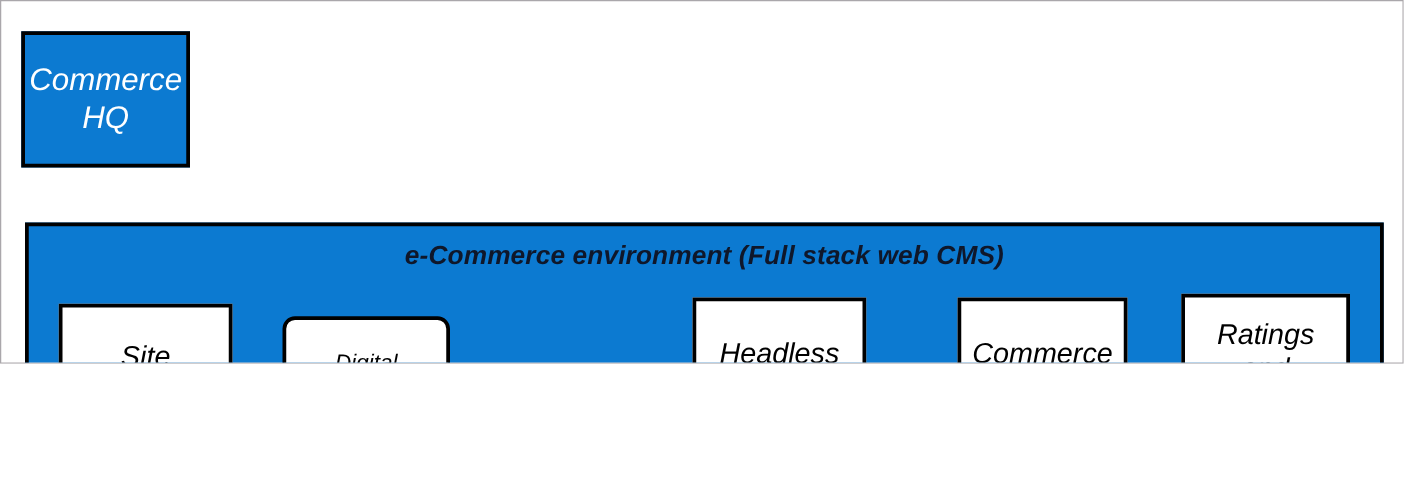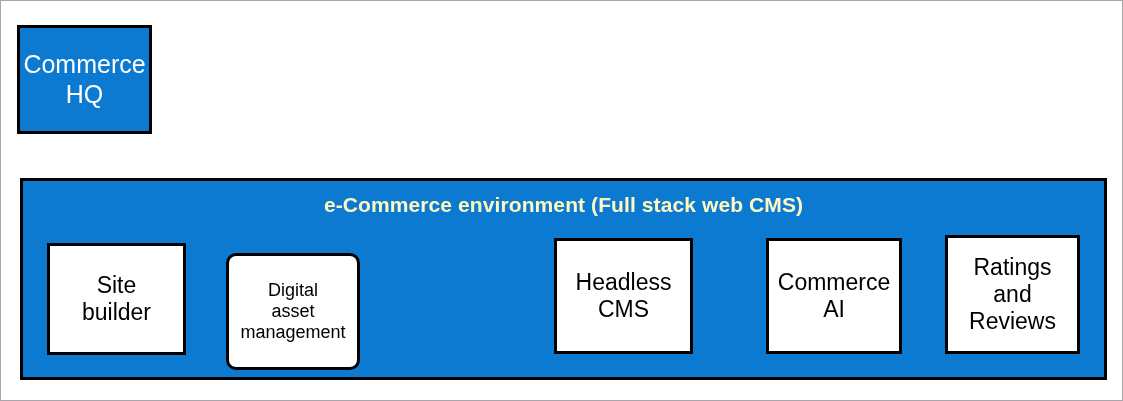--- a/index.html
+++ b/index.html
@@ -9,25 +9,26 @@
     background: #ffffff;
   }
   body {
     font-family: "Liberation Sans", sans-serif;
   }
 
   
   #diagram-page {
     position: relative;
     width: 1123px;
-    height: 401px;
+    height: 291px;
     background: #ffffff;
     box-sizing: border-box;
     border: 1px solid #aaa7ab;
     overflow: hidden;
+    font-style: italic;
   }
 
   
   .node {
     position: absolute;
     box-sizing: border-box;
     display: flex;
     align-items: center;
     justify-content: center;
     text-align: center;
@@ -53,21 +54,21 @@
     background: #0c7ad1;
     border: 3px solid #000000;
   }
 
   #environment-title {
     position: absolute;
     left: 0;
     top: 12px;
     width: 100%;
     text-align: center;
-    color: #fef9c3;
+    color: #0f172a;
     font-size: 21px;
     font-weight: bold;
     letter-spacing: .1px;
   }
 
   
   .node-white {
     background: #ffffff;
     border: 3px solid #000000;
     color: #000000;

